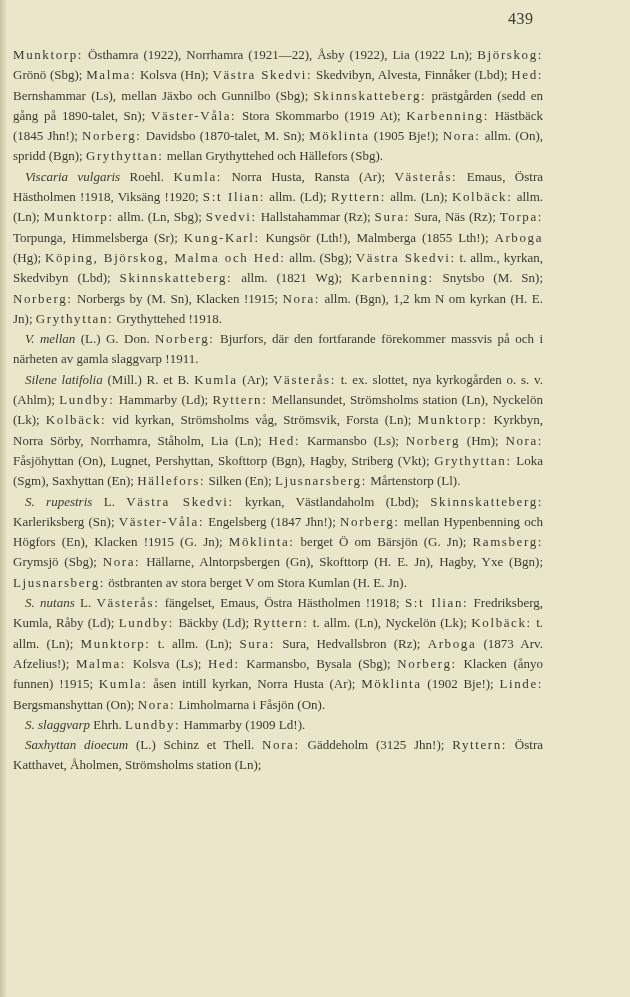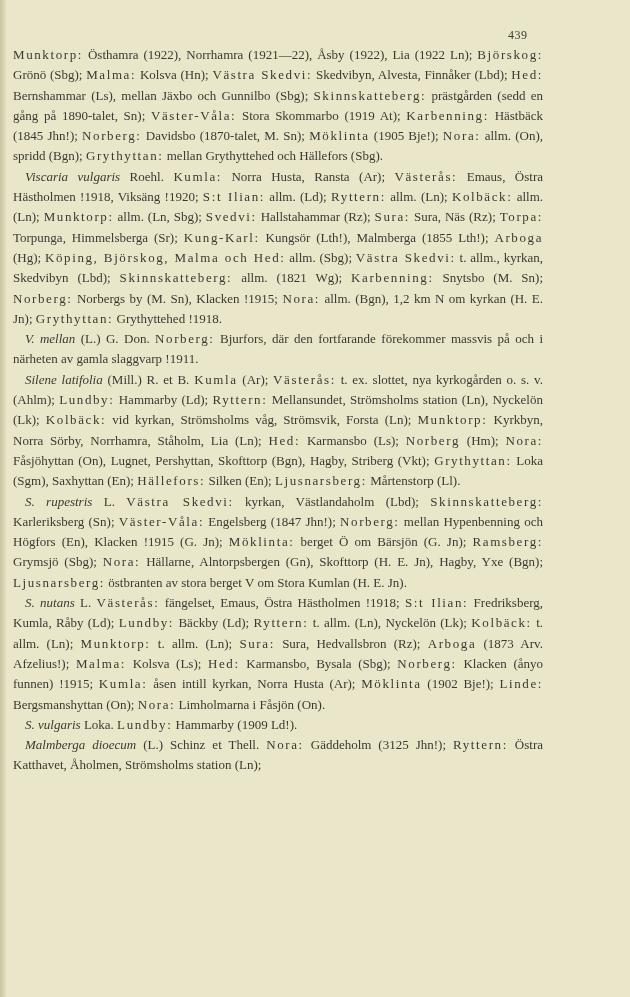--- a/index.html
+++ b/index.html
@@ -8,22 +8,22 @@
     background: #e9e6c9;
     position: relative;
     font-family: "Liberation Serif", "DejaVu Serif", serif;
     color: #3a3a34;
   }
   .edge {
     position: absolute; left: 0; top: 0; bottom: 0; width: 6px;
     background: linear-gradient(to right, #c8c4a2, #e2dfc1);
   }
   .page-number {
-    position: absolute; top: 28px; left: 508px;
-    font-size: 12px; letter-spacing: 0.5px;
+    position: absolute; top: 10px; left: 508px;
+    font-size: 16px; letter-spacing: 0.5px;
   }
   .text {
     position: absolute; left: 13px; top: 45px; width: 530px;
     font-size: 13px; line-height: 20.3px;
     text-align: justify;
   }
   .para { margin: 0; text-indent: 0; }
   .para.indent { text-indent: 12px; }
   .sp { letter-spacing: 1.6px; }
   .it { font-style: italic; margin-top: 44px; }
@@ -33,15 +33,15 @@
 
 <div class="edge"></div>
 <div class="page-number">439</div>
 <div class="text" id="text">
     <p class="para"><span class="sp">Munktorp:</span><span> Östhamra (1922), Norrhamra (1921—22), Åsby (1922), Lia (1922 Ln); </span><span class="sp">Björskog:</span><span> Grönö (Sbg); </span><span class="sp">Malma:</span><span> Kolsva (Hn); </span><span class="sp">Västra Skedvi:</span><span> Skedvibyn, Alvesta, Finnåker (Lbd); </span><span class="sp">Hed:</span><span> Bernshammar (Ls), mellan Jäxbo och Gunnilbo (Sbg); </span><span class="sp">Skinnskatteberg:</span><span> prästgården (sedd en gång på 1890-talet, Sn); </span><span class="sp">Väster-Våla:</span><span> Stora Skommarbo (1919 At); </span><span class="sp">Karbenning:</span><span> Hästbäck (1845 Jhn!); </span><span class="sp">Norberg:</span><span> Davidsbo (1870-talet, M. Sn); </span><span class="sp">Möklinta</span><span> (1905 Bje!); </span><span class="sp">Nora:</span><span> allm. (On), spridd (Bgn); </span><span class="sp">Grythyttan:</span><span> mellan Grythyttehed och Hällefors (Sbg).</span></p>
     <p class="para indent"><span class="it">Viscaria vulgaris</span><span> Roehl.  </span><span class="sp">Kumla:</span><span> Norra Husta, Ransta (Ar); </span><span class="sp">Västerås:</span><span> Emaus, Östra Hästholmen !1918, Viksäng !1920; </span><span class="sp">S:t Ilian:</span><span> allm. (Ld); </span><span class="sp">Ryttern:</span><span> allm. (Ln); </span><span class="sp">Kolbäck:</span><span> allm. (Ln); </span><span class="sp">Munktorp:</span><span> allm. (Ln, Sbg); </span><span class="sp">Svedvi:</span><span> Hallstahammar (Rz); </span><span class="sp">Sura:</span><span> Sura, Näs (Rz); </span><span class="sp">Torpa:</span><span> Torpunga, Himmelsberga (Sr); </span><span class="sp">Kung-Karl:</span><span> Kungsör (Lth!), Malmberga (1855 Lth!); </span><span class="sp">Arboga</span><span> (Hg); </span><span class="sp">Köping, Björskog, Malma och Hed:</span><span> allm. (Sbg); </span><span class="sp">Västra Skedvi:</span><span> t. allm., kyrkan, Skedvibyn (Lbd); </span><span class="sp">Skinnskatteberg:</span><span> allm. (1821 Wg); </span><span class="sp">Karbenning:</span><span> Snytsbo (M. Sn); </span><span class="sp">Norberg:</span><span> Norbergs by (M. Sn), Klacken !1915; </span><span class="sp">Nora:</span><span> allm. (Bgn), 1,2 km N om kyrkan (H. E. Jn); </span><span class="sp">Grythyttan:</span><span> Grythyttehed !1918.</span></p>
     <p class="para indent"><span class="it">V. mellan</span><span> (L.) G. Don.  </span><span class="sp">Norberg:</span><span> Bjurfors, där den fortfarande förekommer massvis på och i närheten av gamla slaggvarp !1911.</span></p>
     <p class="para indent"><span class="it">Silene latifolia</span><span> (Mill.) R. et B. </span><span class="sp">Kumla</span><span> (Ar); </span><span class="sp">Västerås:</span><span> t. ex. slottet, nya kyrkogården o. s. v. (Ahlm); </span><span class="sp">Lundby:</span><span> Hammarby (Ld); </span><span class="sp">Ryttern:</span><span> Mellansundet, Strömsholms station (Ln), Nyckelön (Lk); </span><span class="sp">Kolbäck:</span><span> vid kyrkan, Strömsholms våg, Strömsvik, Forsta (Ln); </span><span class="sp">Munktorp:</span><span> Kyrkbyn, Norra Sörby, Norrhamra, Ståholm, Lia (Ln); </span><span class="sp">Hed:</span><span> Karmansbo (Ls); </span><span class="sp">Norberg</span><span> (Hm); </span><span class="sp">Nora:</span><span> Fåsjöhyttan (On), Lugnet, Pershyttan, Skofttorp (Bgn), Hagby, Striberg (Vkt); </span><span class="sp">Grythyttan:</span><span> Loka (Sgm), Saxhyttan (En); </span><span class="sp">Hällefors:</span><span> Silken (En); </span><span class="sp">Ljusnarsberg:</span><span> Mårtenstorp (Ll).</span></p>
     <p class="para indent"><span class="it">S. rupestris</span><span> L.  </span><span class="sp">Västra Skedvi:</span><span> kyrkan, Västlandaholm (Lbd); </span><span class="sp">Skinnskatteberg:</span><span> Karleriksberg (Sn); </span><span class="sp">Väster-Våla:</span><span> Engelsberg (1847 Jhn!); </span><span class="sp">Norberg:</span><span> mellan Hypenbenning och Högfors (En), Klacken !1915 (G. Jn); </span><span class="sp">Möklinta:</span><span> berget Ö om Bärsjön (G. Jn); </span><span class="sp">Ramsberg:</span><span> Grymsjö (Sbg); </span><span class="sp">Nora:</span><span> Hällarne, Alntorpsbergen (Gn), Skofttorp (H. E. Jn), Hagby, Yxe (Bgn); </span><span class="sp">Ljusnarsberg:</span><span> östbranten av stora berget V om Stora Kumlan (H. E. Jn).</span></p>
     <p class="para indent"><span class="it">S. nutans</span><span> L.  </span><span class="sp">Västerås:</span><span> fängelset, Emaus, Östra Hästholmen !1918; </span><span class="sp">S:t Ilian:</span><span> Fredriksberg, Kumla, Råby (Ld); </span><span class="sp">Lundby:</span><span> Bäckby (Ld); </span><span class="sp">Ryttern:</span><span> t. allm. (Ln), Nyckelön (Lk); </span><span class="sp">Kolbäck:</span><span> t. allm. (Ln); </span><span class="sp">Munktorp:</span><span> t. allm. (Ln); </span><span class="sp">Sura:</span><span> Sura, Hedvallsbron (Rz); </span><span class="sp">Arboga</span><span> (1873 Arv. Afzelius!); </span><span class="sp">Malma:</span><span> Kolsva (Ls); </span><span class="sp">Hed:</span><span> Karmansbo, Bysala (Sbg); </span><span class="sp">Norberg:</span><span> Klacken (ånyo funnen) !1915; </span><span class="sp">Kumla:</span><span> åsen intill kyrkan, Norra Husta (Ar); </span><span class="sp">Möklinta</span><span> (1902 Bje!); </span><span class="sp">Linde:</span><span> Bergsmanshyttan (On); </span><span class="sp">Nora:</span><span> Limholmarna i Fåsjön (On).</span></p>
-    <p class="para indent"><span class="it">S. vulgaris</span><span> Loka.  </span><span class="sp">Lundby:</span><span> Hammarby (1909 Ld!).</span></p>
-    <p class="para indent"><span class="it">Malmberga dioecum</span><span> (L.) Schinz et Thell.  </span><span class="sp">Nora:</span><span> Gäddeholm (3125 Jhn!); </span><span class="sp">Ryttern:</span><span> Östra Katthavet, Åholmen, Strömsholms station (Ln);</span></p>
+    <p class="para indent"><span class="it">S. slaggvarp</span><span> Ehrh.  </span><span class="sp">Lundby:</span><span> Hammarby (1909 Ld!).</span></p>
+    <p class="para indent"><span class="it">Saxhyttan dioecum</span><span> (L.) Schinz et Thell.  </span><span class="sp">Nora:</span><span> Gäddeholm (3125 Jhn!); </span><span class="sp">Ryttern:</span><span> Östra Katthavet, Åholmen, Strömsholms station (Ln);</span></p>
   </div>
 
 </body></html>

